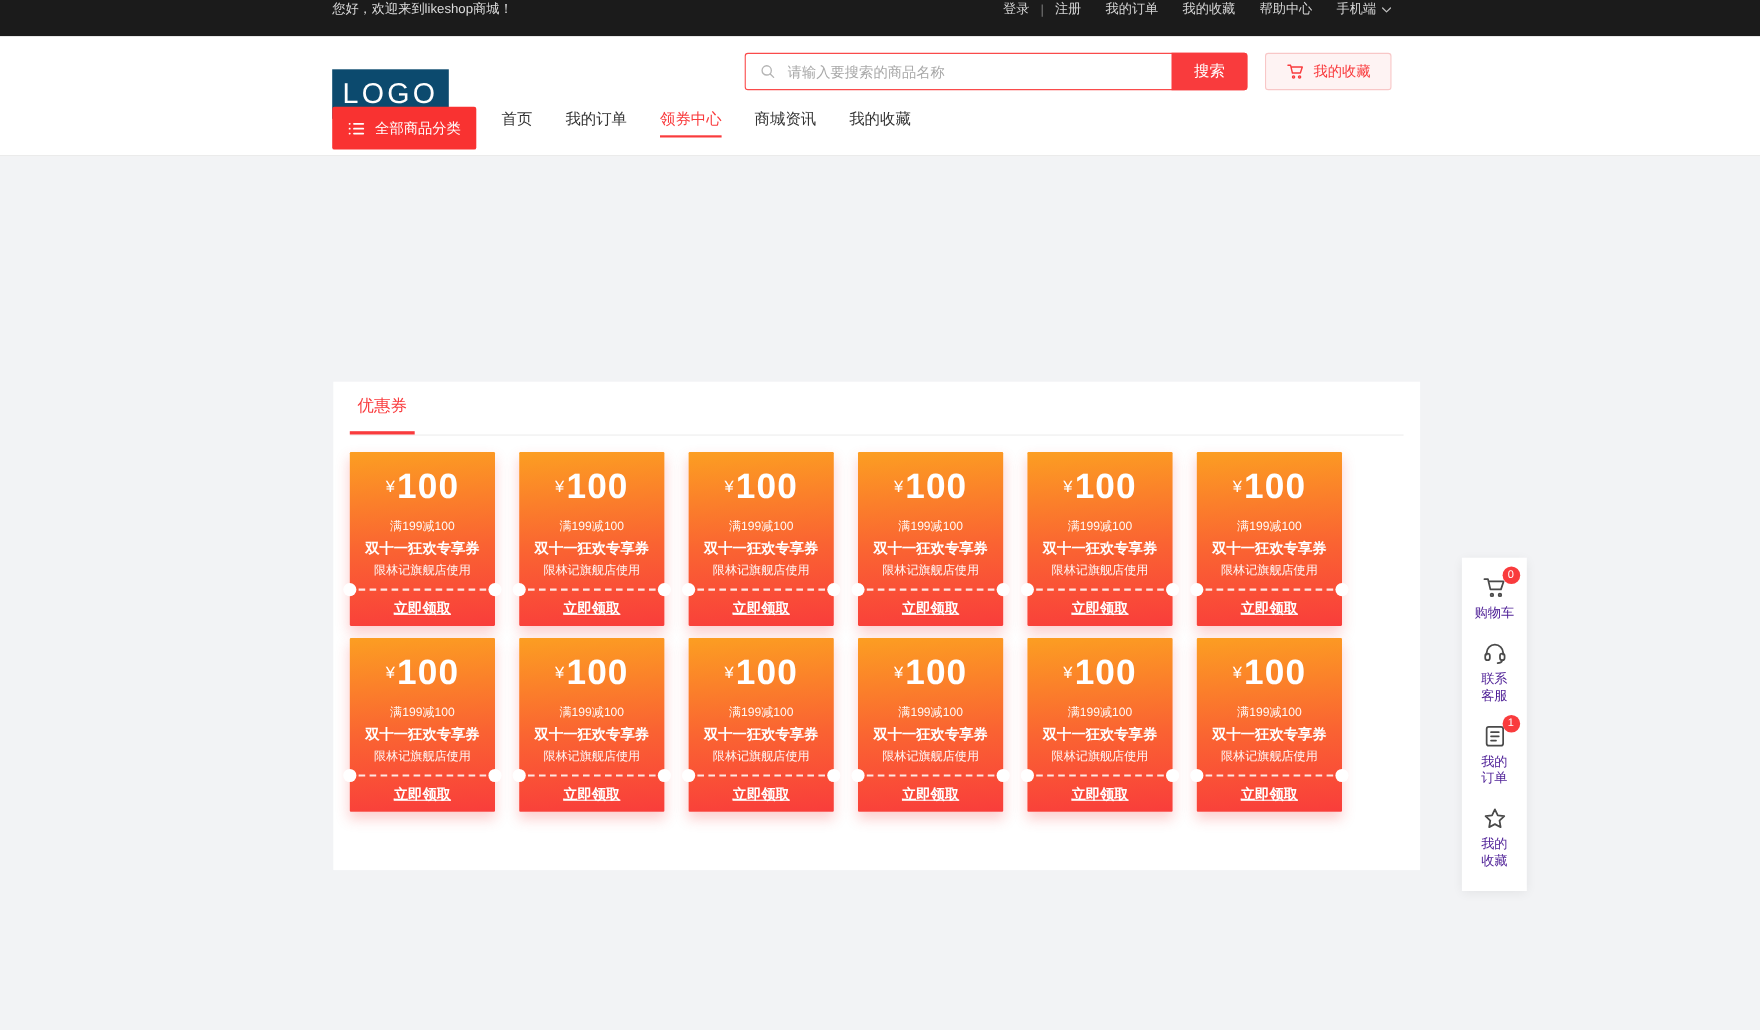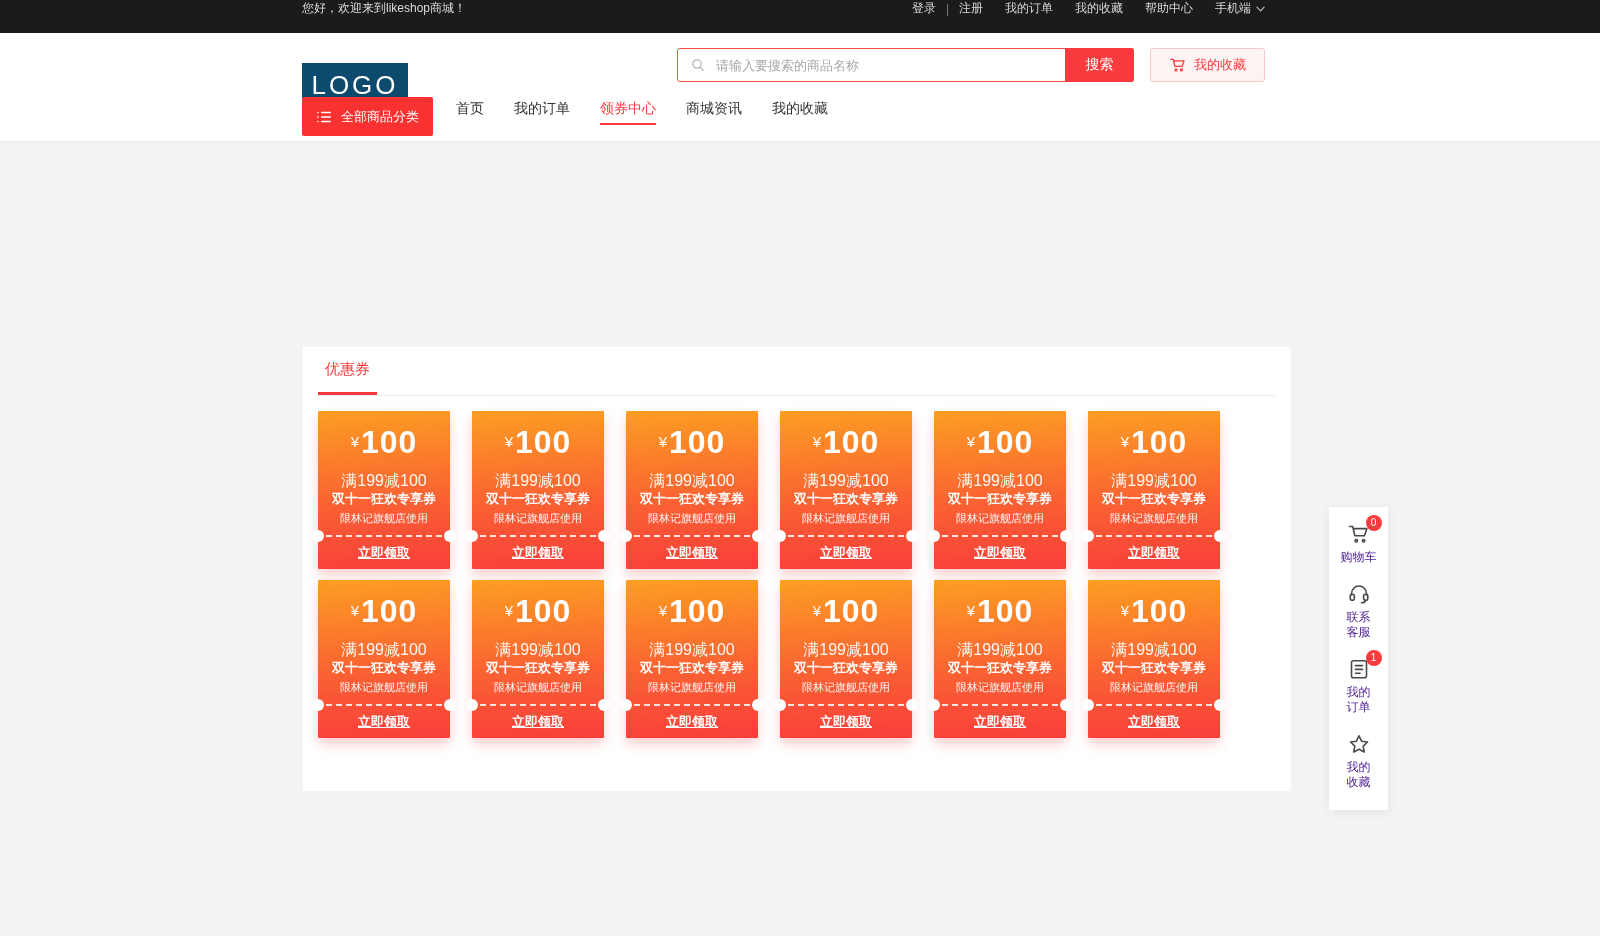--- a/index.html
+++ b/index.html
@@ -59,21 +59,21 @@
          color:#f93b3d; border-bottom:3px solid #f93b3d; cursor:pointer; }
   .coupon-grid { position:absolute; left:15px; top:64px; width:960px; display:flex; flex-wrap:wrap; }
 
   .coupon { position:relative; width:132px; height:158px; margin:0 22px 11px 0;
             border-radius:1px; color:#fff; text-align:center;
             background:linear-gradient(176deg,#fc9e22 0%,#fa6332 55%,#f93d3b 100%);
             box-shadow:0 6px 12px rgba(249,61,59,.25); }
   .c-price { position:absolute; top:13px; left:0; right:0; }
   .c-cur { font-size:15px; vertical-align:6px; margin-right:2px; }
   .c-num { font-size:32px; font-weight:bold; letter-spacing:1px; }
-  .c-cond  { position:absolute; top:60px; left:0; right:0; font-size:16px; color:rgba(255,255,255,.95); }
+  .c-cond  { position:absolute; top:60px; left:0; right:0; font-size:11px; color:rgba(255,255,255,.95); }
   .c-title { position:absolute; top:79px; left:0; right:0; font-size:13px; font-weight:bold; }
   .c-scope { position:absolute; top:100px; left:0; right:0; font-size:11px; color:rgba(255,255,255,.95); }
   .c-dash { position:absolute; top:124px; left:8px; right:8px; height:0;
             border-top:2px dashed rgba(255,255,255,.85); }
   .coupon::before, .coupon::after { content:""; position:absolute; top:119px; width:12px; height:12px;
             background:#fff; border-radius:50%; }
   .coupon::before { left:-6px; }
   .coupon::after  { right:-6px; }
   .c-btn { position:absolute; top:125px; left:0; right:0; height:33px; background:transparent;
            border:none; color:#fff; font-size:13px; font-weight:bold; cursor:pointer;

